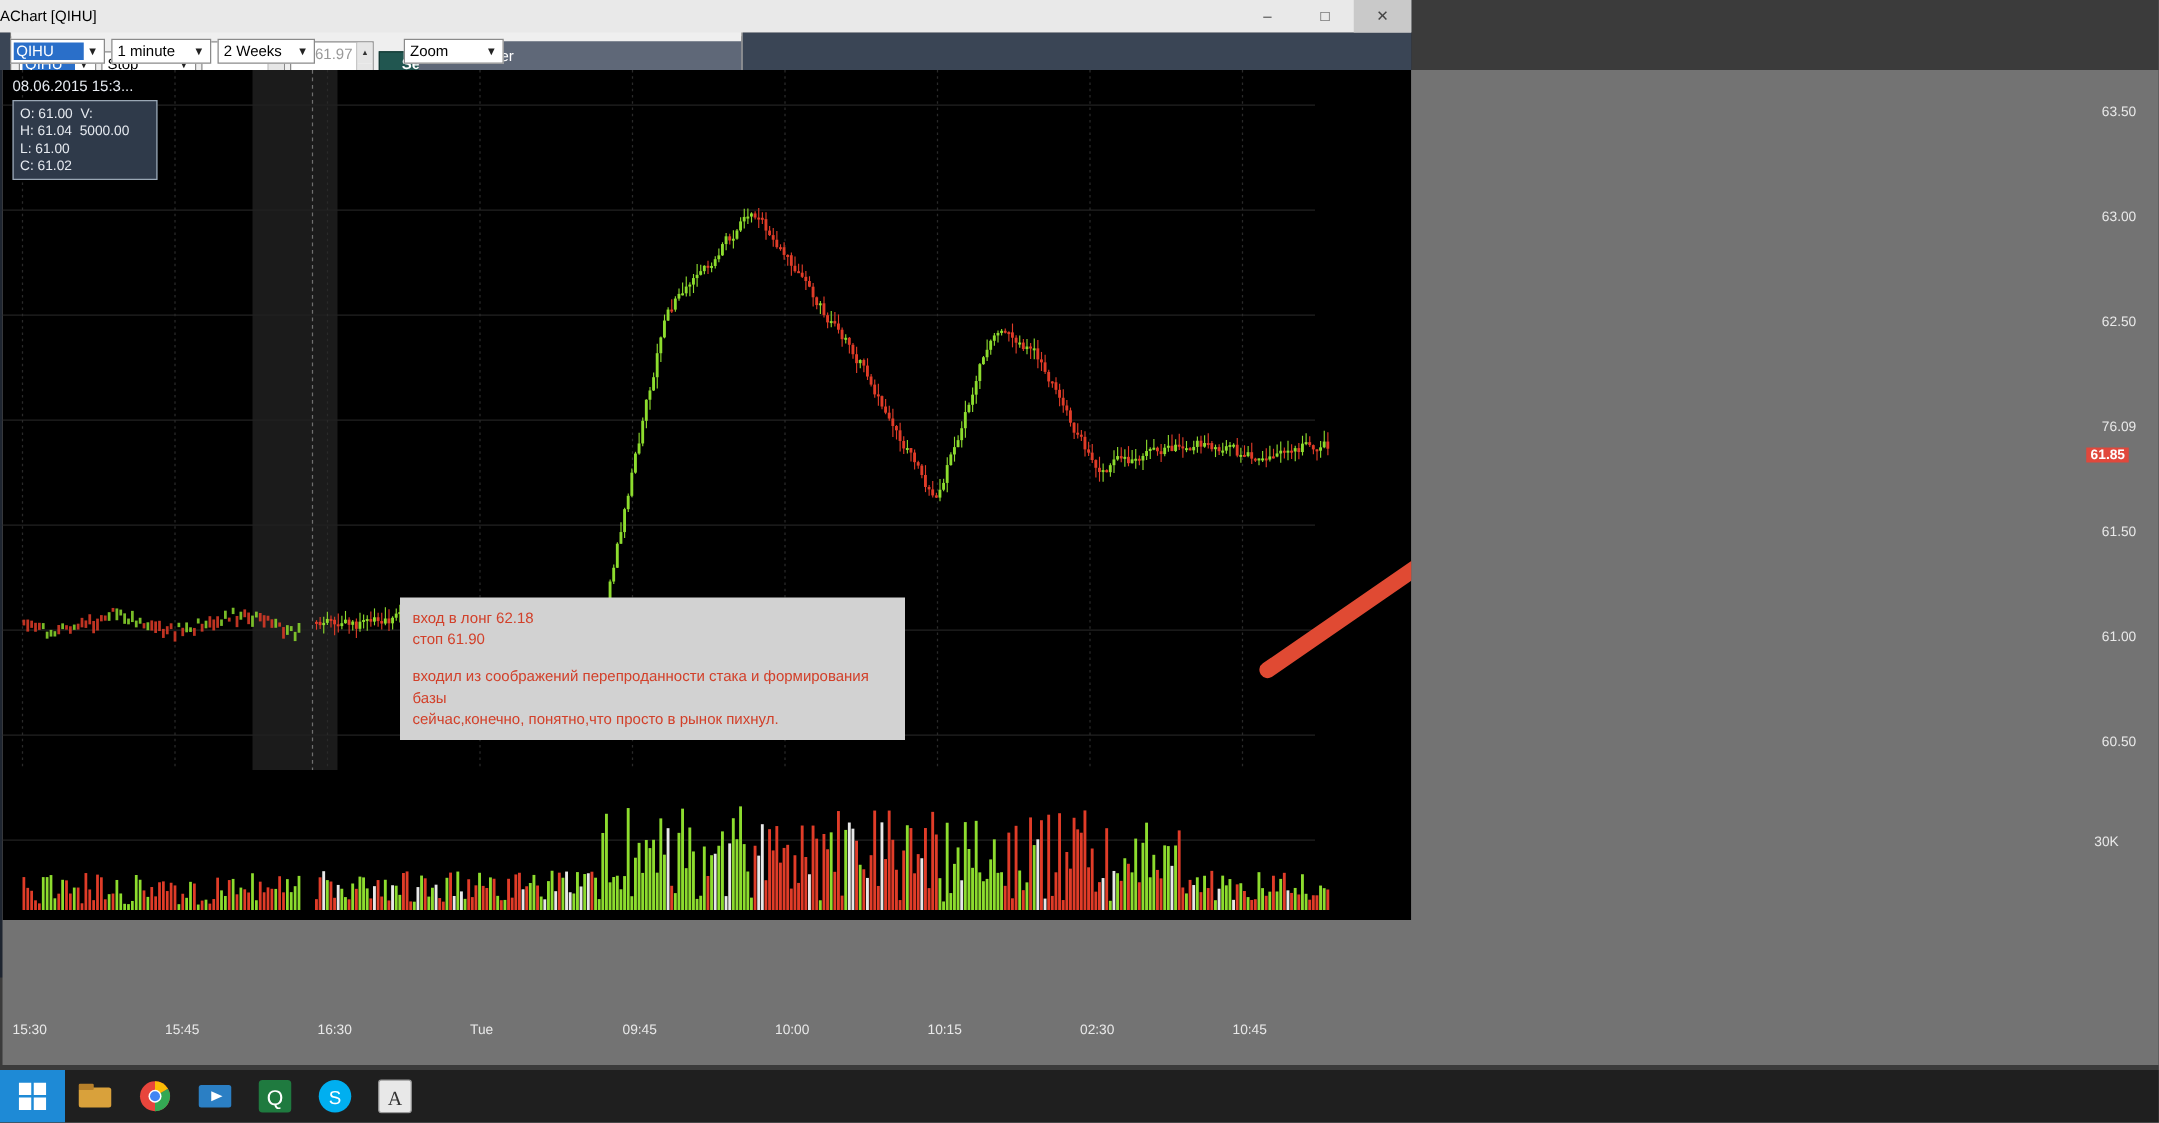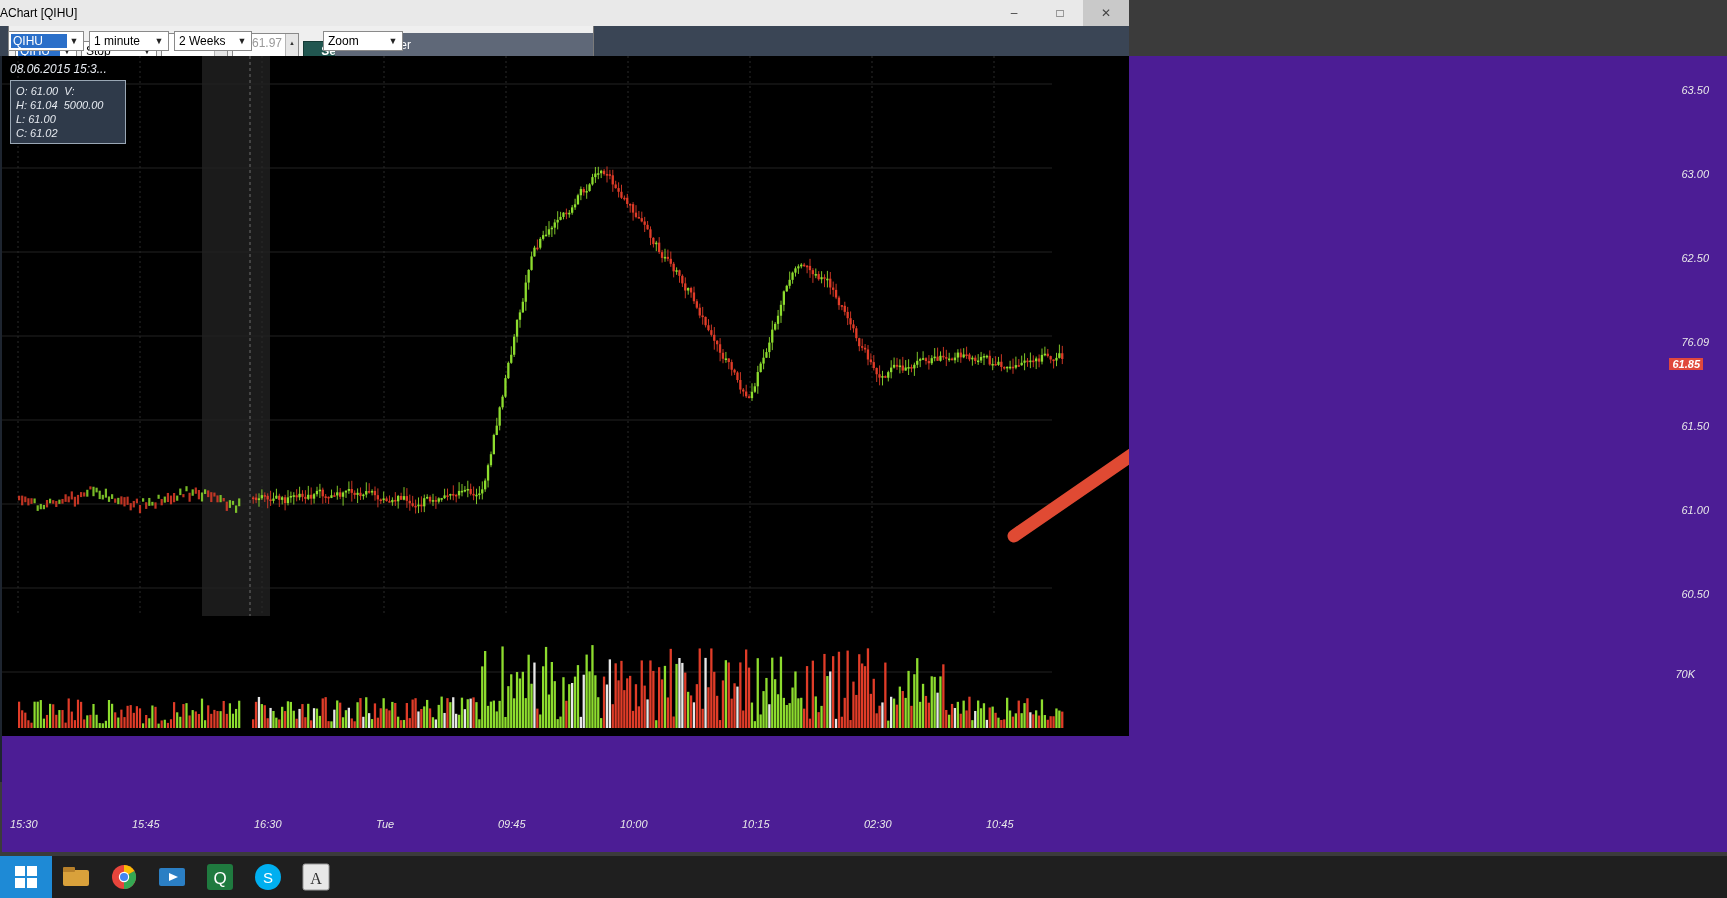--- a/index.html
+++ b/index.html
@@ -76,21 +76,21 @@
   .c2-toolbar { background:#3a4555; height:30px; display:flex; align-items:center; gap:5px; padding:0 6px; }
   .tb-btn { height:20px; background:#5b6675; color:#fff; font-size:12px; font-weight:bold; display:flex;align-items:center;justify-content:center; border:1px solid #2c3440;}
   .c2-plot { position:absolute; left:2px; right:2px; top:56px; bottom:2px; background:#000; }
   .axis-lbl { position:absolute; color:#e9e9e9; font-size:11px; }
   .pricebadge { position:absolute; background:#8fd14f; color:#000; font-size:11px; font-weight:bold; padding:0 2px;}
 
   
   #chart1 { left:598px; top:0px; width:1129px; height:782px; background:#1e2530; border:none;}
   .c1-title { height:26px; background:#e9e9e9; display:flex; align-items:center; position:relative;}
   .c1-toolbar { background:#3a4555; height:30px; display:flex; align-items:center; gap:5px; padding:0 8px; }
-  .c1-plot { position:absolute; left:2px; right:0; top:56px; bottom:46px; background:#4c1d95;font-style:italic; }
+  .c1-plot { position:absolute; left:2px; right:0; top:56px; bottom:46px; background:#737373; }
   .infobox { position:absolute; left:5px; top:5px; width:118px; background:#2f3a4a; border:1px solid #9aa7b5; color:#e6eaf0; font-size:11px; padding:3px 5px; line-height:14px;}
   .infodate { position:absolute; left:5px; top:-16px; color:#e6eaf0; font-size:12px;}
   .annot { position:absolute; background:#d2d2d2; color:#d2402a; font-size:12px; padding:8px 10px; line-height:17px; }
   .lastbadge { position:absolute; right:26px; background:#e0483c; color:#fff; font-size:11px; font-weight:bold; padding:0 3px;}
   .tapeline { position:absolute; left:0; right:0; bottom:2px; height:18px; display:flex; align-items:center; font-size:11px; font-weight:bold; }
 
   
   #taskbar { position:absolute; left:0; bottom:0; width:1727px; height:42px; background:#1f1f1f; display:flex; align-items:center;}
   .startbtn { width:52px;height:42px;background:#1e8ad6;display:flex;align-items:center;justify-content:center;}
   .tkicon { width:48px;height:42px;display:flex;align-items:center;justify-content:center;}
@@ -2295,32 +2295,39 @@
            &nbsp;<span>V:</span></div>
       <div><span>H:</span>
            <span>61.04</span>
            &nbsp;<span>5000.00</span></div>
       <div><span>L:</span>
            <span>61.00</span></div>
       <div><span>C:</span>
            <span>61.02</span></div>
     </div>
 
+    <div class="annot" style="left:318px; top:422px; width:404px;">
+      <div>вход в лонг 62.18</div>
+      <div>стоп 61.90</div>
+      <div style="height:13px"></div>
+      <div>входил из соображений перепроданности стака и формирования базы</div>
+      <div>сейчас,конечно, понятно,что просто в рынок пихнул.</div>
+    </div>
 
     <div id="c1-yticks">
         <div class="axis-lbl" style="right: 18px; top: 28px;">63.50</div>
         <div class="axis-lbl" style="right: 18px; top: 112px;">63.00</div>
         <div class="axis-lbl" style="right: 18px; top: 196px;">62.50</div>
         <div class="axis-lbl" style="right: 18px; top: 280px;">76.09</div>
         <div class="axis-lbl" style="right: 18px; top: 364px;">61.50</div>
         <div class="axis-lbl" style="right: 18px; top: 448px;">61.00</div>
         <div class="axis-lbl" style="right: 18px; top: 532px;">60.50</div>
       </div>
     <div class="lastbadge" style="top:302px; right:24px;">61.85</div>
-    <div class="axis-lbl" style="right:32px; top:612px;">70K</div>
+    <div class="axis-lbl" style="right:32px; top:612px;">30K</div>
     <div id="c1-xticks">
         <div class="axis-lbl" style="left: 8px; bottom: 22px;">15:30</div>
         <div class="axis-lbl" style="left: 130px; bottom: 22px;">15:45</div>
         <div class="axis-lbl" style="left: 252px; bottom: 22px;">16:30</div>
         <div class="axis-lbl" style="left: 374px; bottom: 22px;">Tue</div>
         <div class="axis-lbl" style="left: 496px; bottom: 22px; text-align: center;">09:45</div>
         <div class="axis-lbl" style="left: 618px; bottom: 22px;">10:00</div>
         <div class="axis-lbl" style="left: 740px; bottom: 22px;">10:15</div>
         <div class="axis-lbl" style="left: 862px; bottom: 22px;">02:30</div>
         <div class="axis-lbl" style="left: 984px; bottom: 22px;">10:45</div>

